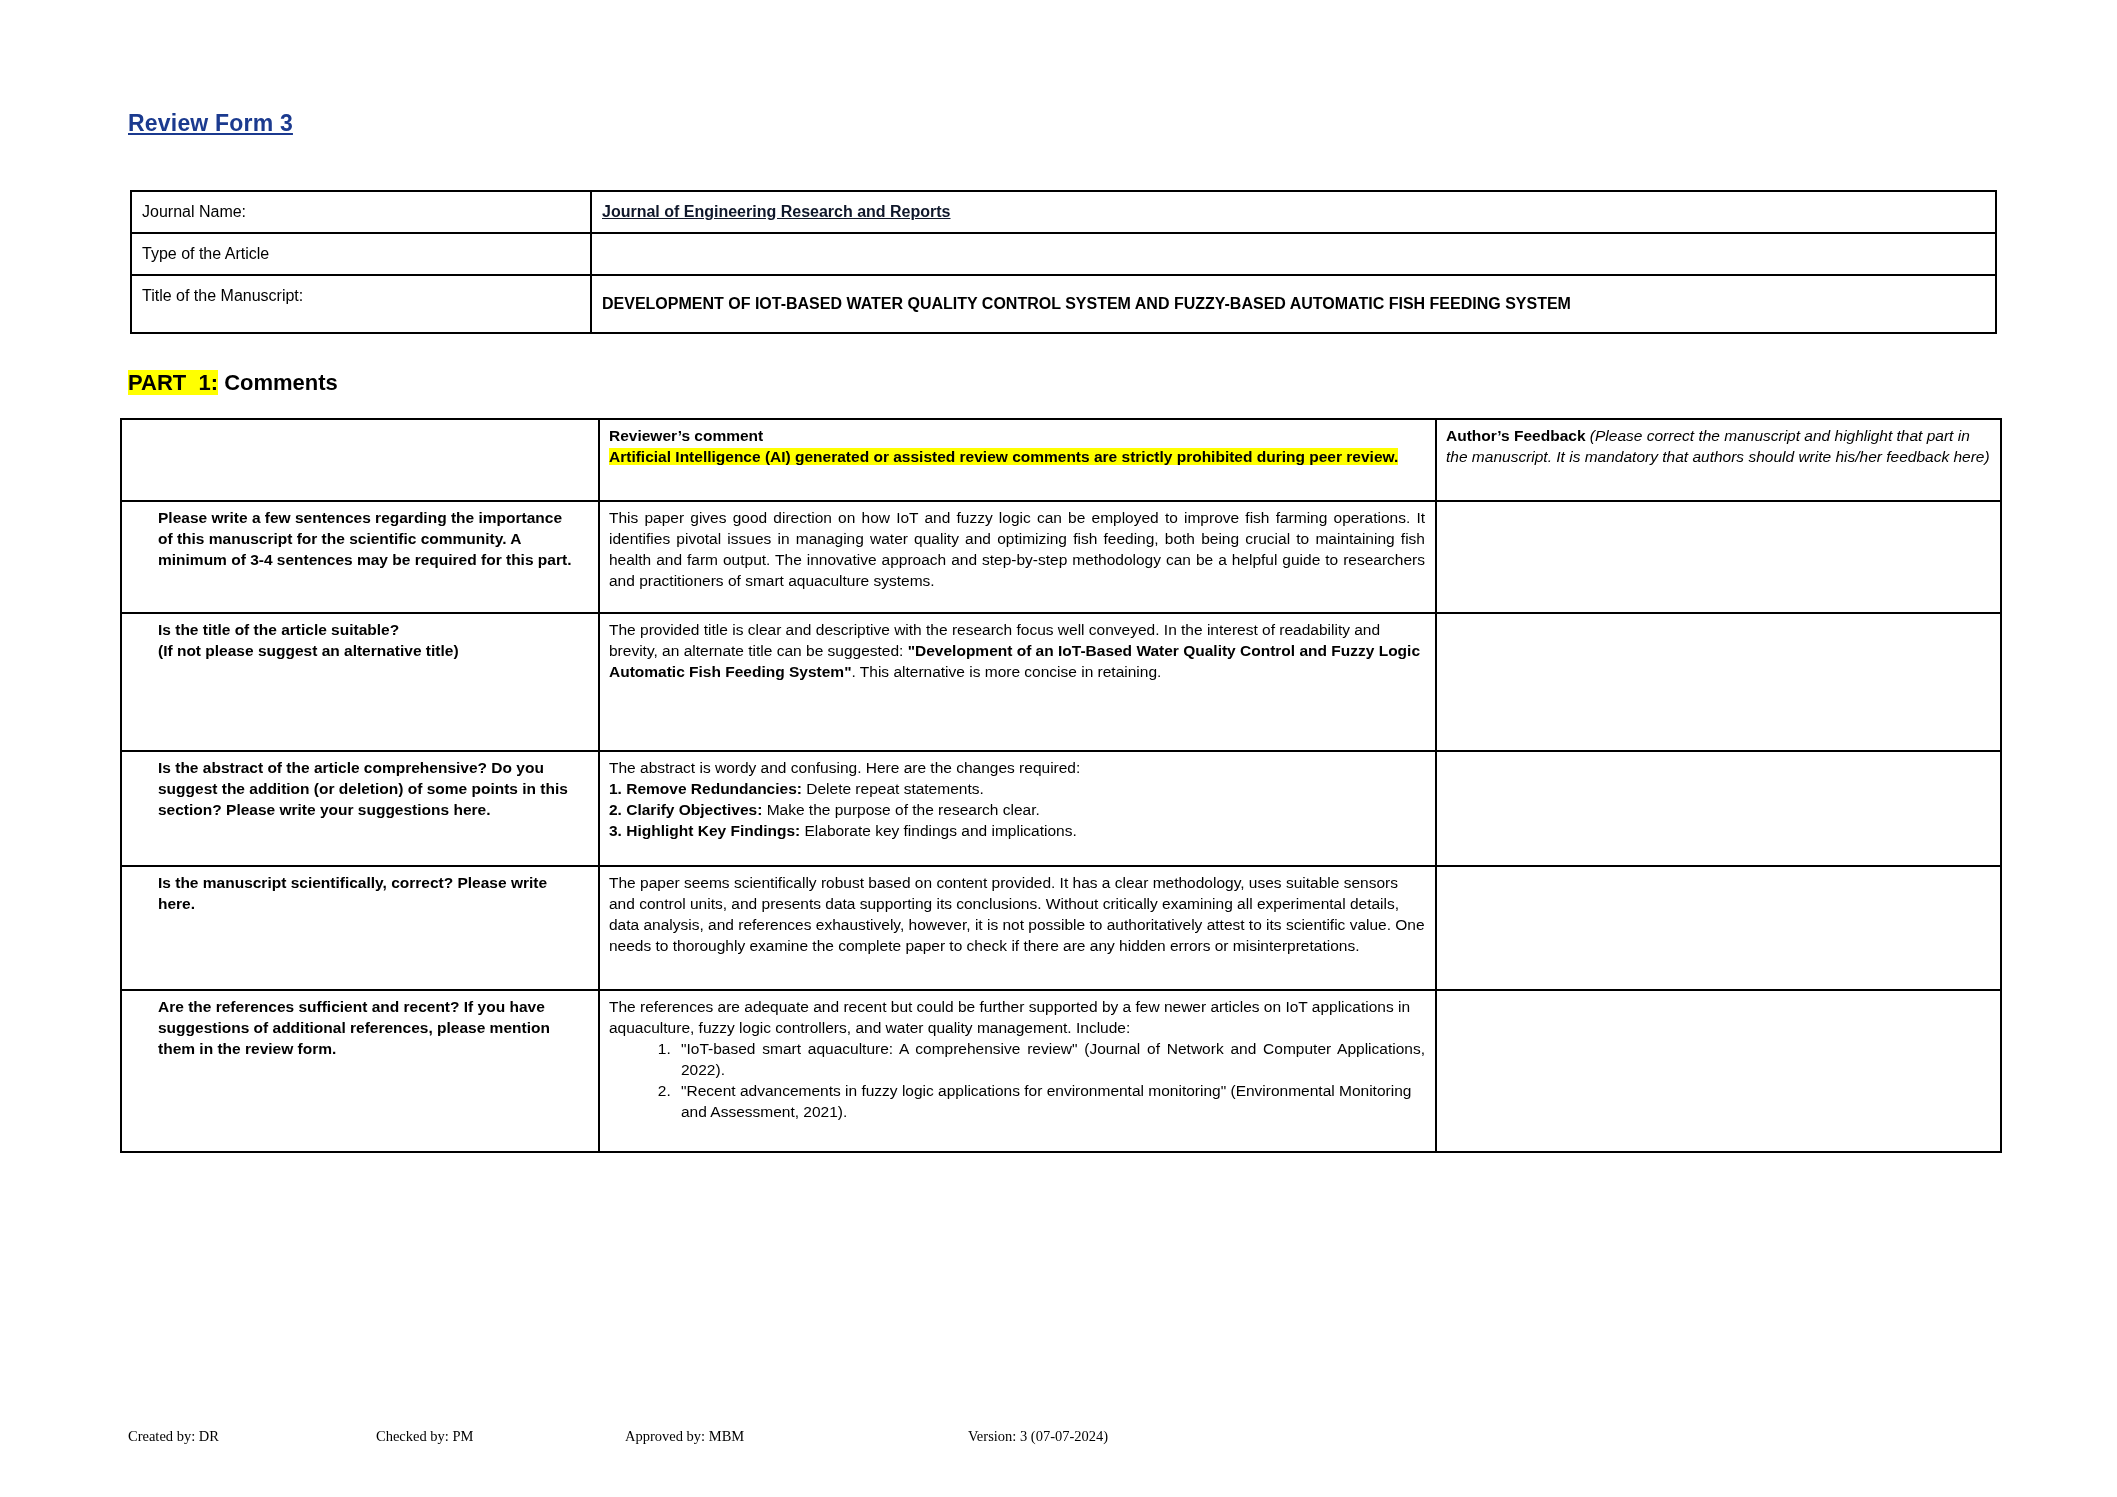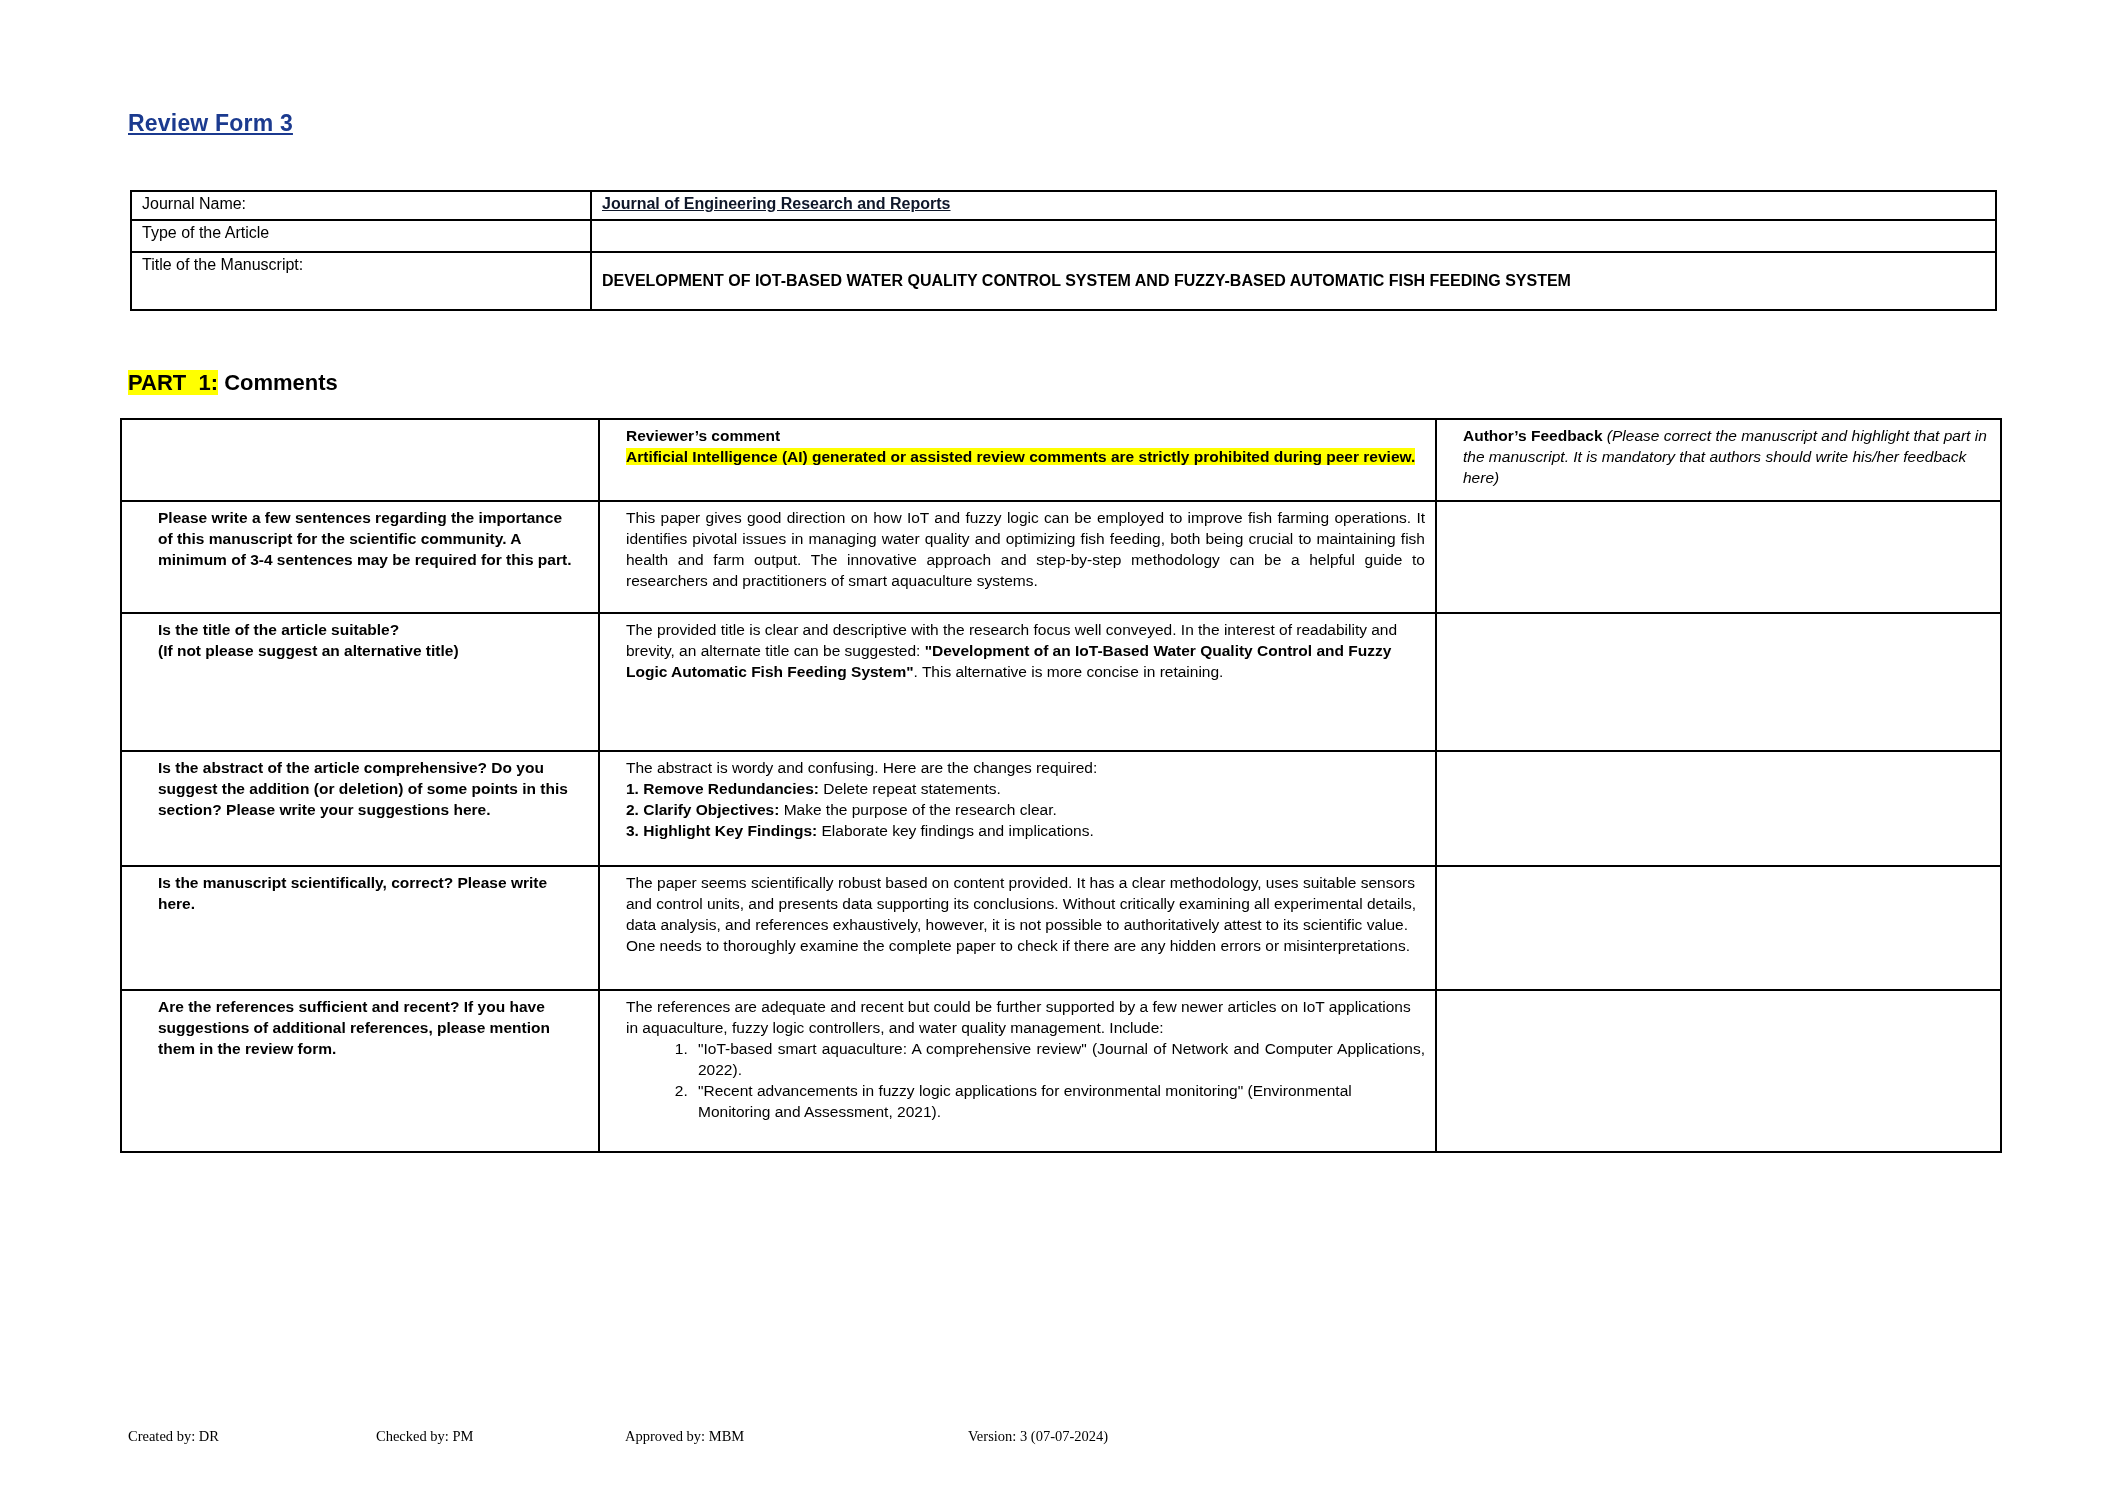--- a/index.html
+++ b/index.html
@@ -13,34 +13,34 @@
   .page-title {
     position: absolute; left: 128px; top: 110px;
     font-size: 23px; font-weight: bold;
     color: #1b3a8f; text-decoration: underline;
     letter-spacing: 0.2px;
   }
   
   table { border-collapse: collapse; table-layout: fixed; }
   td { border: 2px solid #000; vertical-align: top; }
   .info-table { position: absolute; left: 130px; top: 190px; width: 1865px; }
-  .info-table td { font-size: 16px; padding: 3px 10px; }
+  .info-table td { font-size: 16px; padding: 11px 10px; }
   .info-table .lbl { font-weight: normal; }
   .info-table .val { font-weight: bold; }
   .journal-link { color: #0f172a; font-weight: bold; text-decoration: underline; cursor: pointer; }
   .ms-title-cell { vertical-align: middle; }
   
   .part-heading {
     position: absolute; left: 128px; top: 370px;
     font-size: 22px; font-weight: bold;
   }
   .part-heading .hl-label { background: #ffff00; white-space: pre; }
   
   .comments-table { position: absolute; left: 120px; top: 418px; width: 1880px; }
-  .comments-table td { font-size: 15.5px; line-height: 21px; padding: 5px 10px 5px 26px; }
+  .comments-table td { font-size: 15.5px; line-height: 21px; padding: 5px 10px 5px 9px; }
   .q-cell { font-weight: bold; font-size: 16px; padding: 5px 22px 5px 36px !important; white-space: pre-line; border-radius: 26px; }
   .hl { background: #ffff00; font-weight: bold; }
   .hdr-bold { font-weight: bold; }
   .hdr-note { font-style: italic; font-weight: normal; }
   .c-justify { text-align: justify; }
   .seg-bold { font-weight: bold; }
   .c-line { display: block; }
   .refs-list { margin: 0 0 0 44px; padding-left: 22px; }
   .refs-list li { padding-left: 6px; margin: 0; }
   .refs-list li.just { text-align: justify; }

